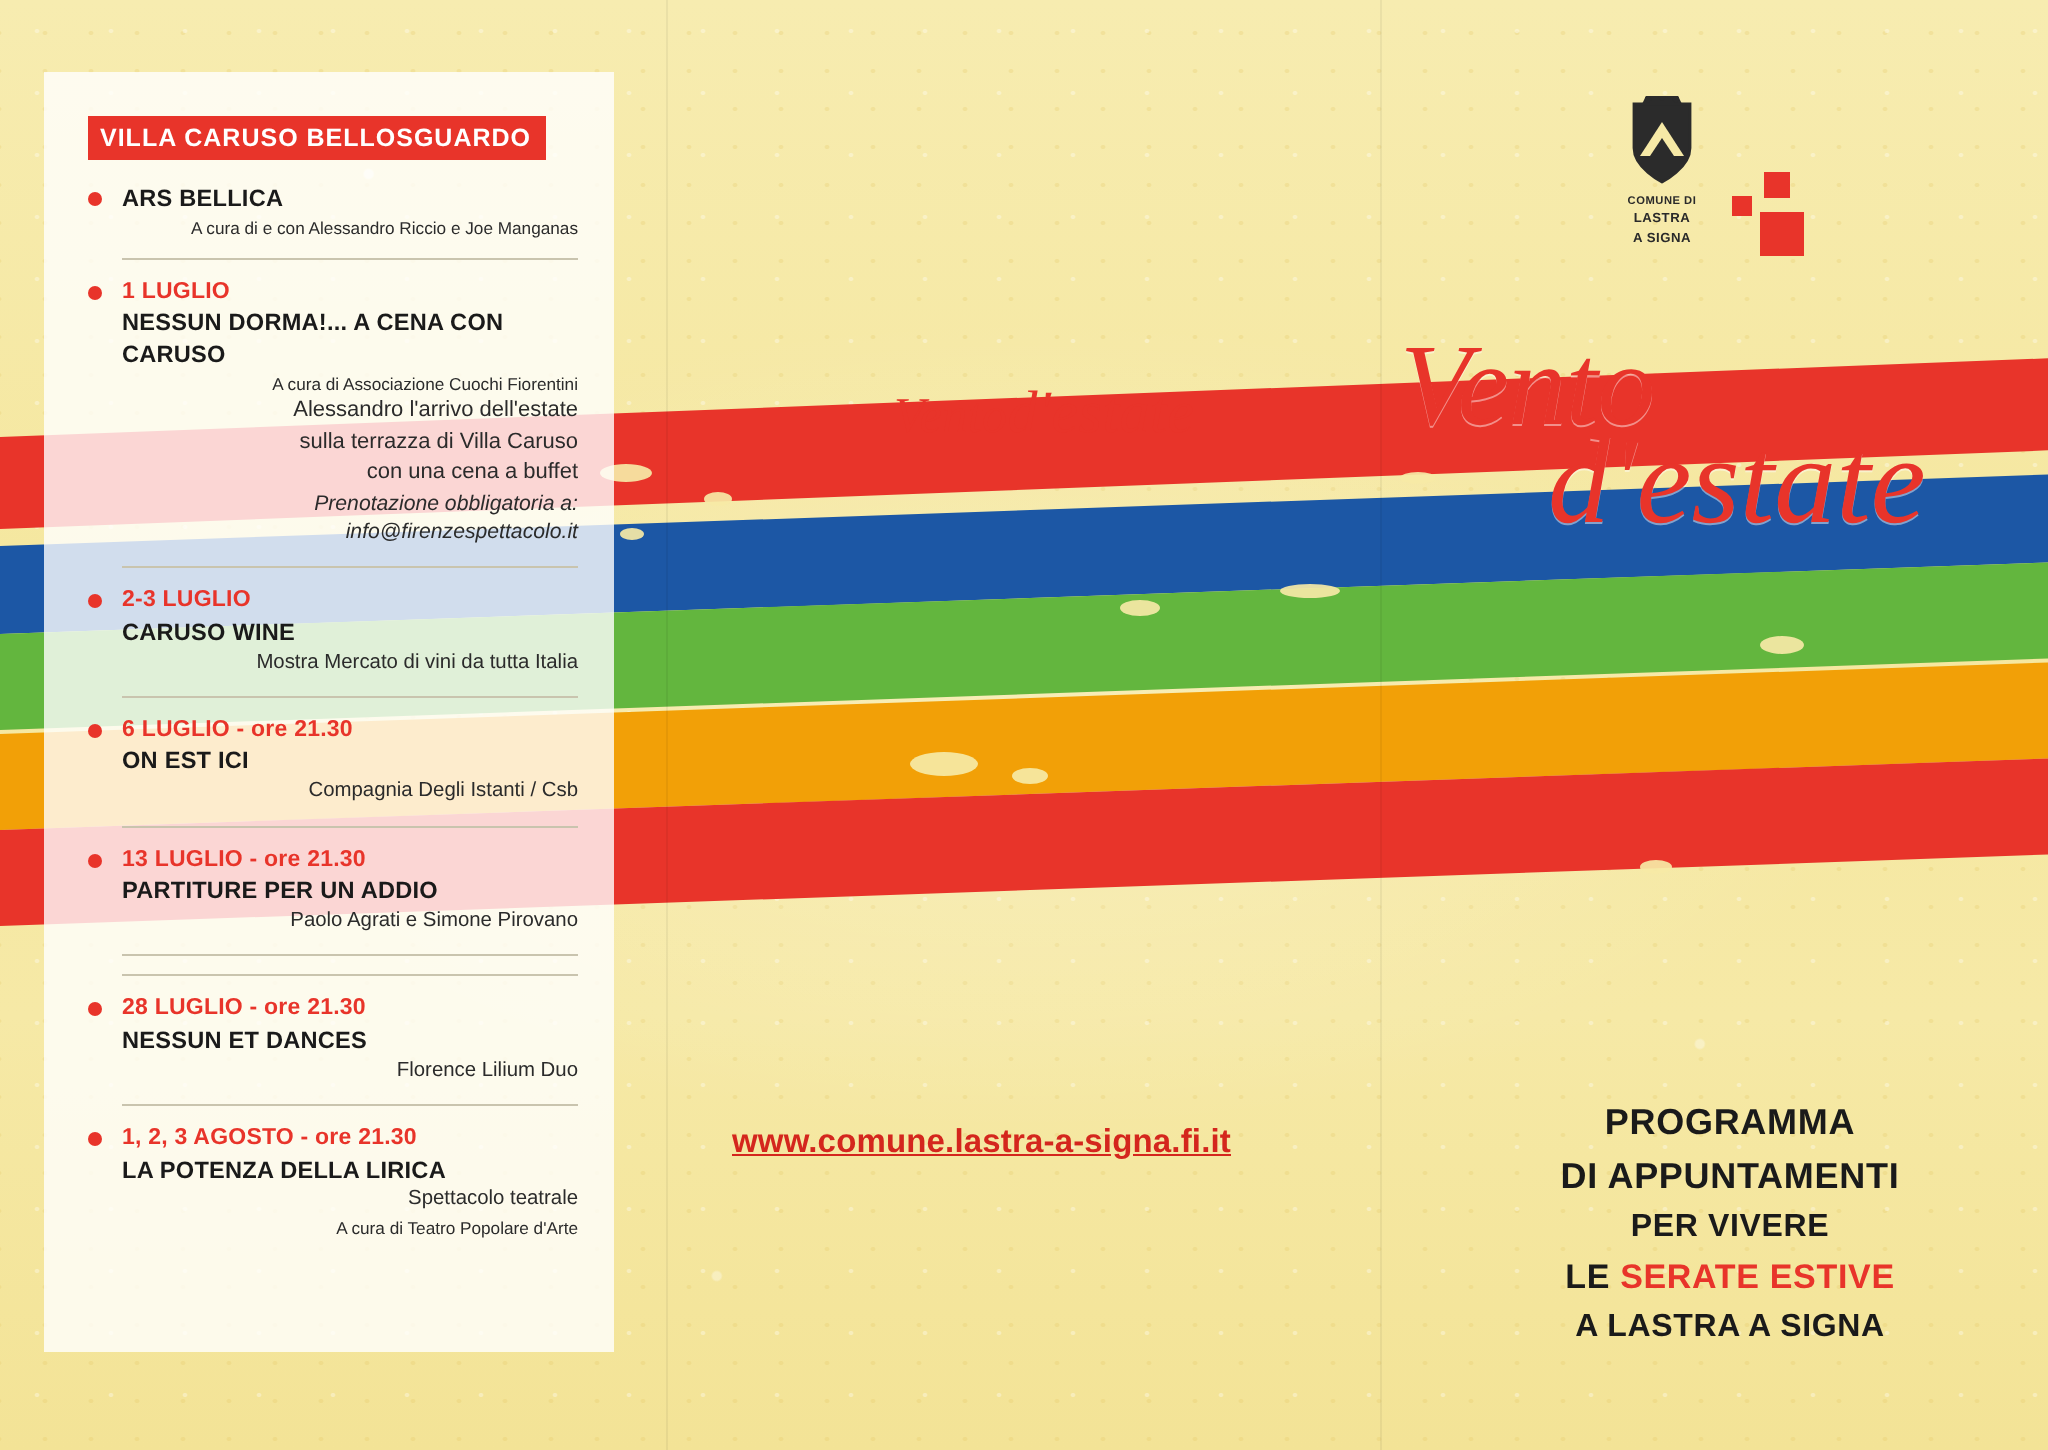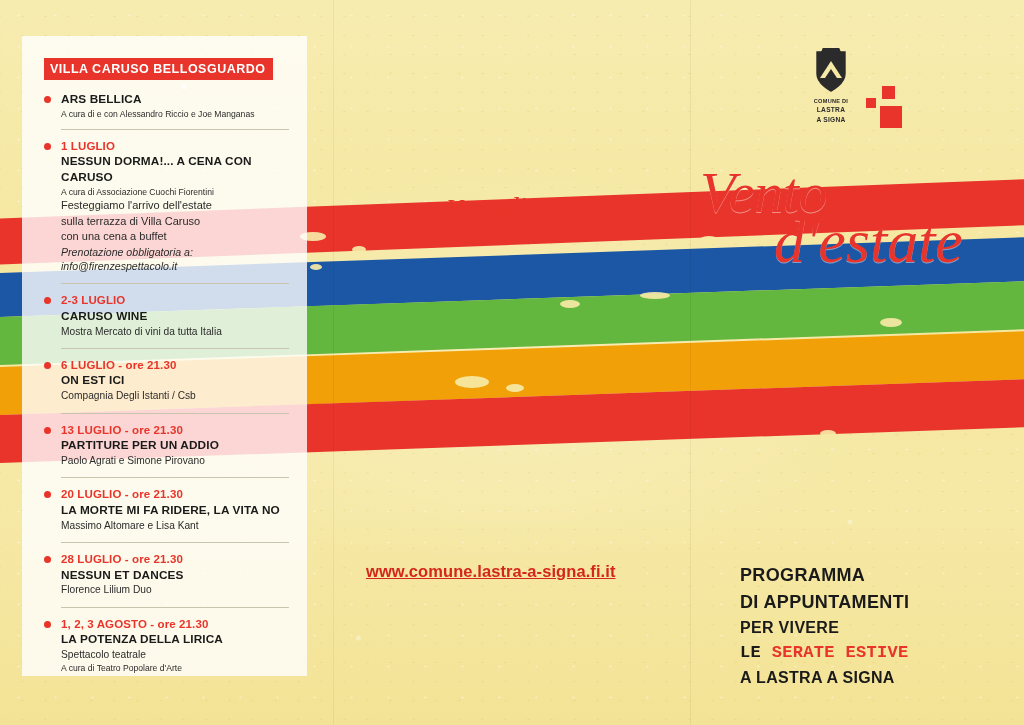--- a/index.html
+++ b/index.html
@@ -166,20 +166,21 @@
     color: #1a1a1a;
     font-weight: bold;
     font-size: 11.8px;
     line-height: 1.35;
     letter-spacing: .01em;
   }
   .ev-sub {
     color: #2b2b2b;
     font-size: 10.2px;
     line-height: 1.4;
+    text-align: right;
   }
   .ev-sub.small {
     font-size: 8.6px;
   }
   .ev-sub.medium {
     font-size: 11px;
   }
   .ev-sub.italic {
     font-style: italic;
     font-size: 10.6px;
@@ -272,29 +273,30 @@
     font-size: 16.5px;
     text-decoration: underline;
     letter-spacing: .005em;
     white-space: nowrap;
   }
 
   
   .claim {
     position: absolute;
     left: 740px;
-    top: 562px;
+    top: 548px;
     width: 250px;
+    text-align: center;
     color: #1a1a1a;
   }
   .claim div { line-height: 1.5; white-space: nowrap; }
   .claim .c-1 { font-size: 18px; font-weight: bold; letter-spacing: .02em; }
   .claim .c-2 { font-size: 18px; font-weight: bold; letter-spacing: .02em; }
   .claim .c-3 { font-size: 16px; font-weight: bold; letter-spacing: .02em; }
-  .claim .c-4 { font-size: 17px; font-weight: bold; letter-spacing: .02em; font-family: Liberation Mono, monospace; }
+  .claim .c-4 { font-size: 17px; font-weight: bold; letter-spacing: .02em; }
   .claim .c-4 .hl { color: #e8342a; }
   .claim .c-5 { font-size: 16px; font-weight: bold; letter-spacing: .02em; }
 
   
   .fold {
     position: absolute;
     top: 0; bottom: 0;
     width: 1px;
     background: rgba(0,0,0,.05);
   }
@@ -344,21 +346,21 @@
             <span class="bullet"></span>
             <div class="ev-title">ARS BELLICA</div>
             <div class="ev-sub small">A cura di e con Alessandro Riccio e Joe Manganas</div>
           </div>
           <hr class="rule">
           <div class="event">
             <span class="bullet"></span>
             <div class="ev-date">1 LUGLIO</div>
             <div class="ev-title">NESSUN DORMA!... A CENA CON CARUSO</div>
             <div class="ev-sub small">A cura di Associazione Cuochi Fiorentini</div>
-            <div class="ev-sub medium">Festeggiamo l'arrivo dell'estate</div>
+            <div class="ev-sub medium">Alessandro l'arrivo dell'estate</div>
             <div class="ev-sub medium">sulla terrazza di Villa Caruso</div>
             <div class="ev-sub medium">con una cena a buffet</div>
             <div class="ev-sub italic">Prenotazione obbligatoria a:</div>
             <div class="ev-sub italic">info@firenzespettacolo.it</div>
           </div>
           <hr class="rule">
           <div class="event">
             <span class="bullet"></span>
             <div class="ev-date">2-3 LUGLIO</div>
             <div class="ev-title">CARUSO WINE</div>
@@ -372,26 +374,20 @@
             <div class="ev-sub">Compagnia Degli Istanti / Csb</div>
           </div>
           <hr class="rule">
           <div class="event">
             <span class="bullet"></span>
             <div class="ev-date">13 LUGLIO - ore 21.30</div>
             <div class="ev-title">PARTITURE PER UN ADDIO</div>
             <div class="ev-sub">Paolo Agrati e Simone Pirovano</div>
           </div>
           <hr class="rule">
-          <div class="event">
-            <span class="bullet"></span>
-            <div class="ev-date">20 LUGLIO - ore 21.30</div>
-            <div class="ev-title">LA MORTE MI FA RIDERE, LA VITA NO</div>
-            <div class="ev-sub">Massimo Altomare e Lisa Kant</div>
-          </div>
           <hr class="rule">
           <div class="event">
             <span class="bullet"></span>
             <div class="ev-date">28 LUGLIO - ore 21.30</div>
             <div class="ev-title">NESSUN ET DANCES</div>
             <div class="ev-sub">Florence Lilium Duo</div>
           </div>
           <hr class="rule">
           <div class="event">
             <span class="bullet"></span>

